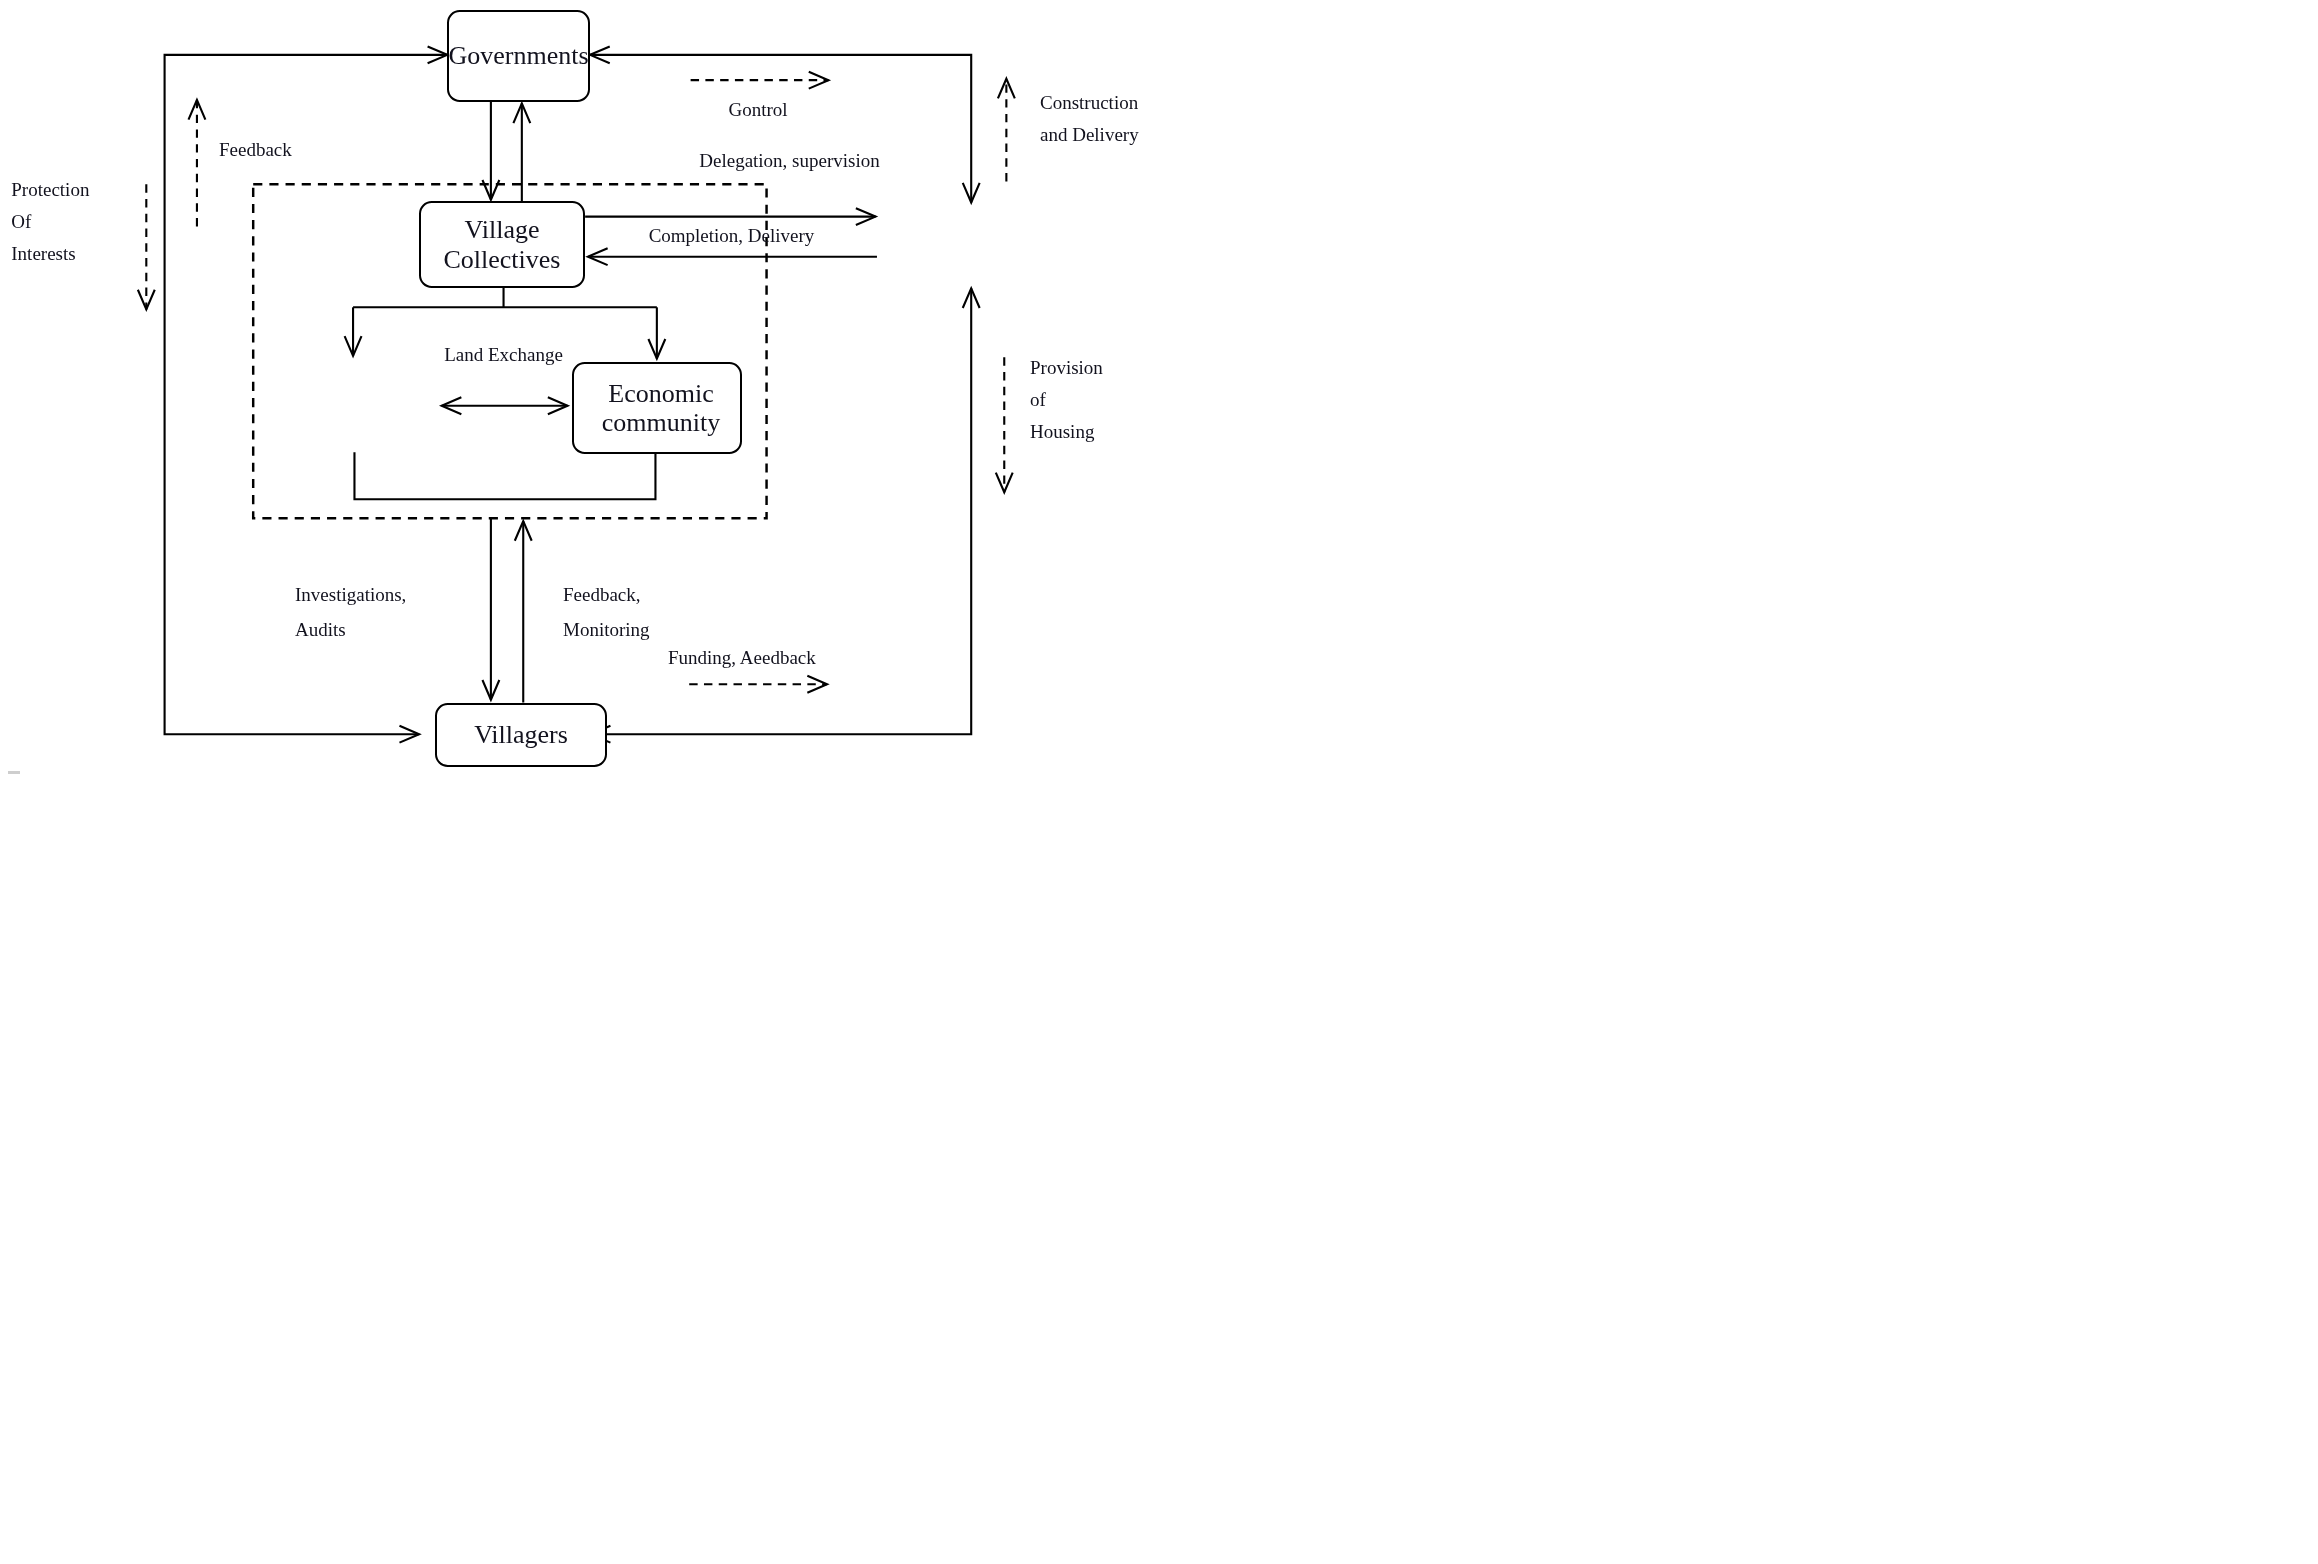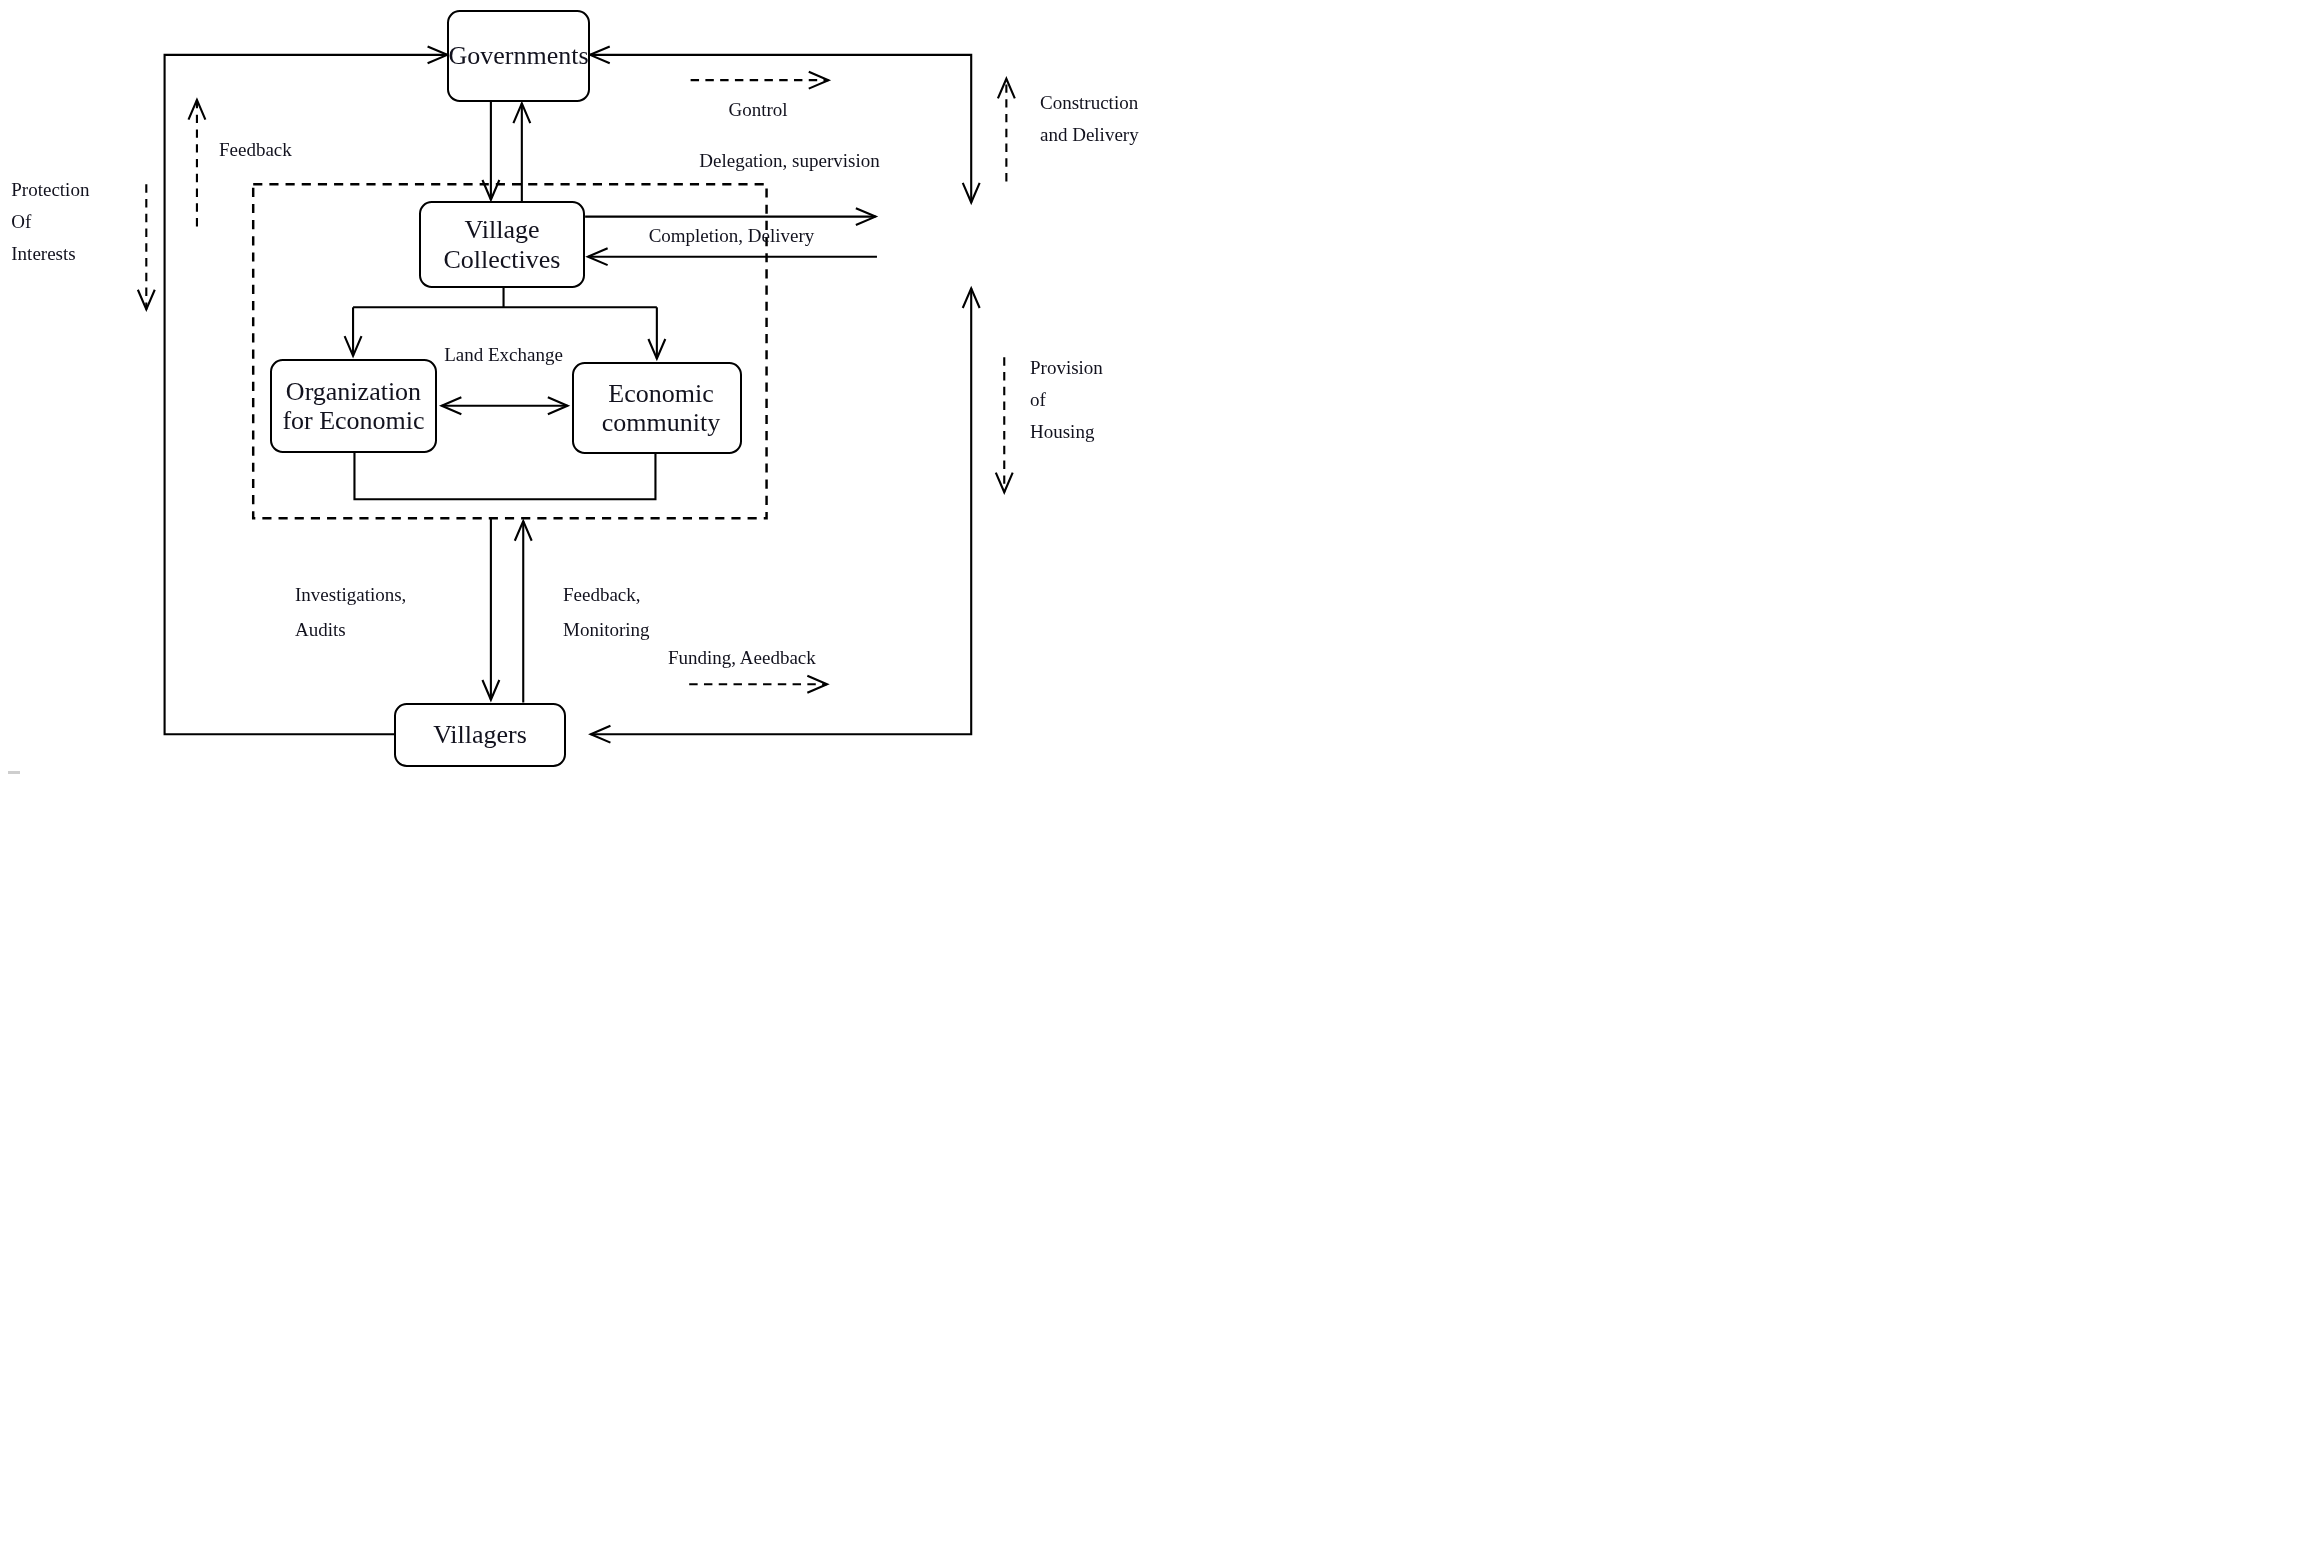--- a/index.html
+++ b/index.html
@@ -96,27 +96,25 @@
     <path d="M 1428 508 L 1428 700" fill="none" stroke="#000000" stroke-width="3" stroke-dasharray="12 9" marker-end="url(#arrow)"></path>
     <path d="M 980 973 L 1176 973" fill="none" stroke="#000000" stroke-width="3" stroke-dasharray="12 9" marker-end="url(#arrow)"></path>
   </svg>
 
   <div class="node" style="left:447px; top:9.8px; width:143px; height:92px;">Governments</div>
 
   <div class="node" style="left:419px; top:201px; width:166px; height:87px;">Village
 Collectives</div>
 
 
-  <div class="node" style="left:270px; top:359px; width:167px; height:94px;">Organization
-for Economic</div>
 
   <div class="node" style="left:572px; top:362px; width:170px; height:92px;padding-left:8px;">Economic
 community</div>
 
-  <div class="node" style="left:394px; top:703px; width:172px; height:64px;">Villagers</div>
+  <div class="node" style="left:435px; top:703px; width:172px; height:64px;">Villagers</div>
 
   <div class="lbl center" style="left:715px; top:98px; width:86px;">Gontrol</div>
 
   <div class="lbl center" style="left:684px; top:149px; width:211px;">Delegation, supervision</div>
 
   <div class="lbl center" style="left:626px; top:224px; width:211px;">Completion, Delivery</div>
 
   <div class="lbl spread3" style="left:1040px; top:87px; width:120px;">Construction
 and Delivery</div>
 

